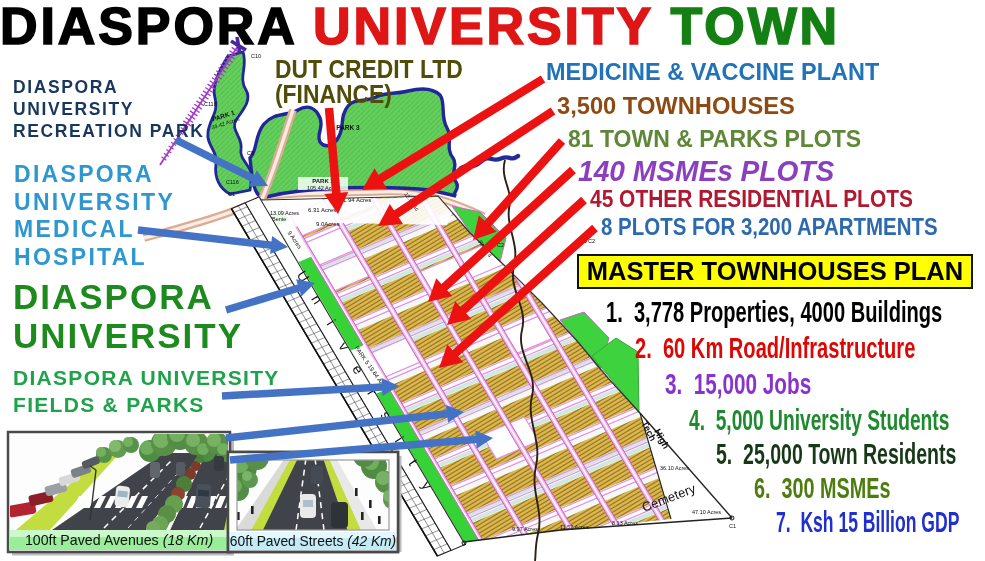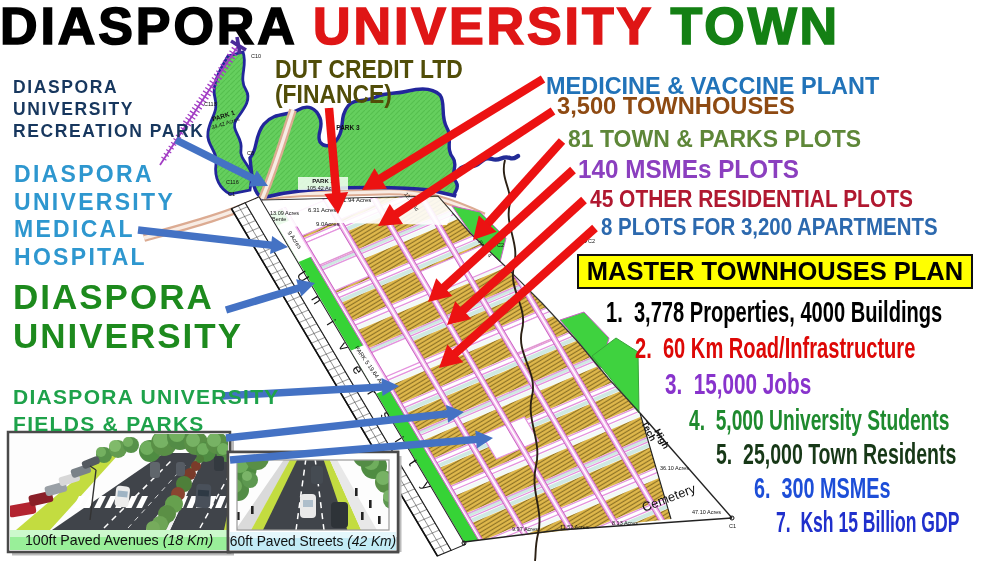--- a/index.html
+++ b/index.html
@@ -463,43 +463,43 @@
 
 <div class="lbl" id="title" style="left:0;right:0;top:0px;text-align:left;font-size:52px;letter-spacing:2.9px;-webkit-text-stroke:1.6px currentColor;">
 <span style="color:#000;">DIASPORA </span><span style="color:#df1616;">UNIVERSITY </span><span style="color:#148014;">TOWN</span></div>
 
 <div class="lbl" style="left:13px;top:76px;font-size:17.5px;line-height:22px;letter-spacing:1.6px;color:#17375e;">DIASPORA<br>UNIVERSITY<br>RECREATION PARK</div>
 
 <div class="lbl" style="left:14px;top:161px;font-size:23px;line-height:27.5px;letter-spacing:2.3px;color:#2e97cf;">DIASPORA<br>UNIVERSITY<br>MEDICAL<br>HOSPITAL</div>
 
 <div class="lbl" style="left:13px;top:277px;font-size:35px;line-height:39px;letter-spacing:2px;color:#1d8a1d;">DIASPORA<br>UNIVERSITY</div>
 
-<div class="lbl" style="left:13px;top:364px;font-size:21px;line-height:27px;letter-spacing:1.3px;color:#1ea24a;margin-top:19px;">DIASPORA UNIVERSITY<br>FIELDS &amp; PARKS</div>
+<div class="lbl" style="left:13px;top:364px;font-size:21px;line-height:27px;letter-spacing:1.3px;color:#1ea24a;">DIASPORA UNIVERSITY<br>FIELDS &amp; PARKS</div>
 
 <div class="lbl" style="left:275px;top:57px;font-size:26px;line-height:25px;color:#514d08;"><span class="cond" style="transform:scaleX(0.88);">DUT CREDIT LTD<br>(FINANCE)</span></div>
 
-<div class="lbl" style="left:546px;top:75px;font-size:23px;color:#2173b9;"><span class="cond" style="transform:scaleX(1.02);">MEDICINE &amp; VACCINE PLANT</span></div>
+<div class="lbl" style="left:546px;top:61px;font-size:23px;color:#2173b9;"><span class="cond" style="transform:scaleX(1.02);">MEDICINE &amp; VACCINE PLANT</span></div>
 
 <div class="lbl" style="left:557px;top:95px;font-size:23px;color:#8e4a12;"><span class="cond" style="transform:scaleX(1.03);">3,500 TOWNHOUSES</span></div>
 
 <div class="lbl" style="left:568px;top:128px;font-size:23px;color:#5e8738;text-decoration:underline;"><span class="cond" style="transform:scaleX(1.0);">81 TOWN &amp; PARKS PLOTS</span></div>
 
-<div class="lbl" style="left:578px;top:157px;font-size:25px;color:#8b3fbf;"><span class="cond" style="transform:scaleX(0.97);">140 MSMEs PLOTS</span></div>
+<div class="lbl" style="left:578px;top:157px;font-size:29px;color:#8b3fbf;font-style:italic;"><span class="cond" style="transform:scaleX(0.97);">140 MSMEs PLOTS</span></div>
 
 <div class="lbl" style="left:590px;top:188px;font-size:23px;color:#b01830;"><span class="cond" style="transform:scaleX(0.91);">45 OTHER RESIDENTIAL PLOTS</span></div>
 
 <div class="lbl" style="left:601px;top:216px;font-size:23px;color:#2c69ae;"><span class="cond" style="transform:scaleX(0.89);">8 PLOTS FOR 3,200 APARTMENTS</span></div>
 
 <div class="lbl" style="left:577px;top:254px;width:392px;height:31px;background:#ffff00;border:2.5px solid #111;font-size:25.5px;text-align:center;line-height:31px;color:#000;">MASTER TOWNHOUSES PLAN</div>
 
 <div class="lbl" style="left:606px;top:297px;font-size:30px;color:#000;"><span class="cond" style="transform:scaleX(0.67);">1.&nbsp;&nbsp;3,778 Properties, 4000 Buildings</span></div>
 
 <div class="lbl" style="left:635px;top:333px;font-size:30px;color:#dd0806;"><span class="cond" style="transform:scaleX(0.67);">2.&nbsp;&nbsp;60 Km Road/Infrastructure</span></div>
 
 <div class="lbl" style="left:665px;top:369px;font-size:30px;color:#8833cc;"><span class="cond" style="transform:scaleX(0.69);">3.&nbsp;&nbsp;15,000 Jobs</span></div>
 
 <div class="lbl" style="left:689px;top:405px;font-size:30px;color:#1e8a2e;"><span class="cond" style="transform:scaleX(0.64);">4.&nbsp;&nbsp;5,000 University Students</span></div>
 
 <div class="lbl" style="left:716px;top:439px;font-size:30px;color:#173817;"><span class="cond" style="transform:scaleX(0.65);">5.&nbsp;&nbsp;25,000 Town Residents</span></div>
 
-<div class="lbl" style="left:754px;top:473px;font-size:30px;color:#1d4ed8;"><span class="cond" style="transform:scaleX(0.66);">6.&nbsp;&nbsp;300 MSMEs</span></div>
+<div class="lbl" style="left:754px;top:473px;font-size:30px;color:#4d7c0f;"><span class="cond" style="transform:scaleX(0.66);">6.&nbsp;&nbsp;300 MSMEs</span></div>
 
 <div class="lbl" style="left:776px;top:507px;font-size:30px;color:#2030cc;"><span class="cond" style="transform:scaleX(0.585);">7.&nbsp;&nbsp;Ksh 15 Billion GDP</span></div>
 
 </body></html>

